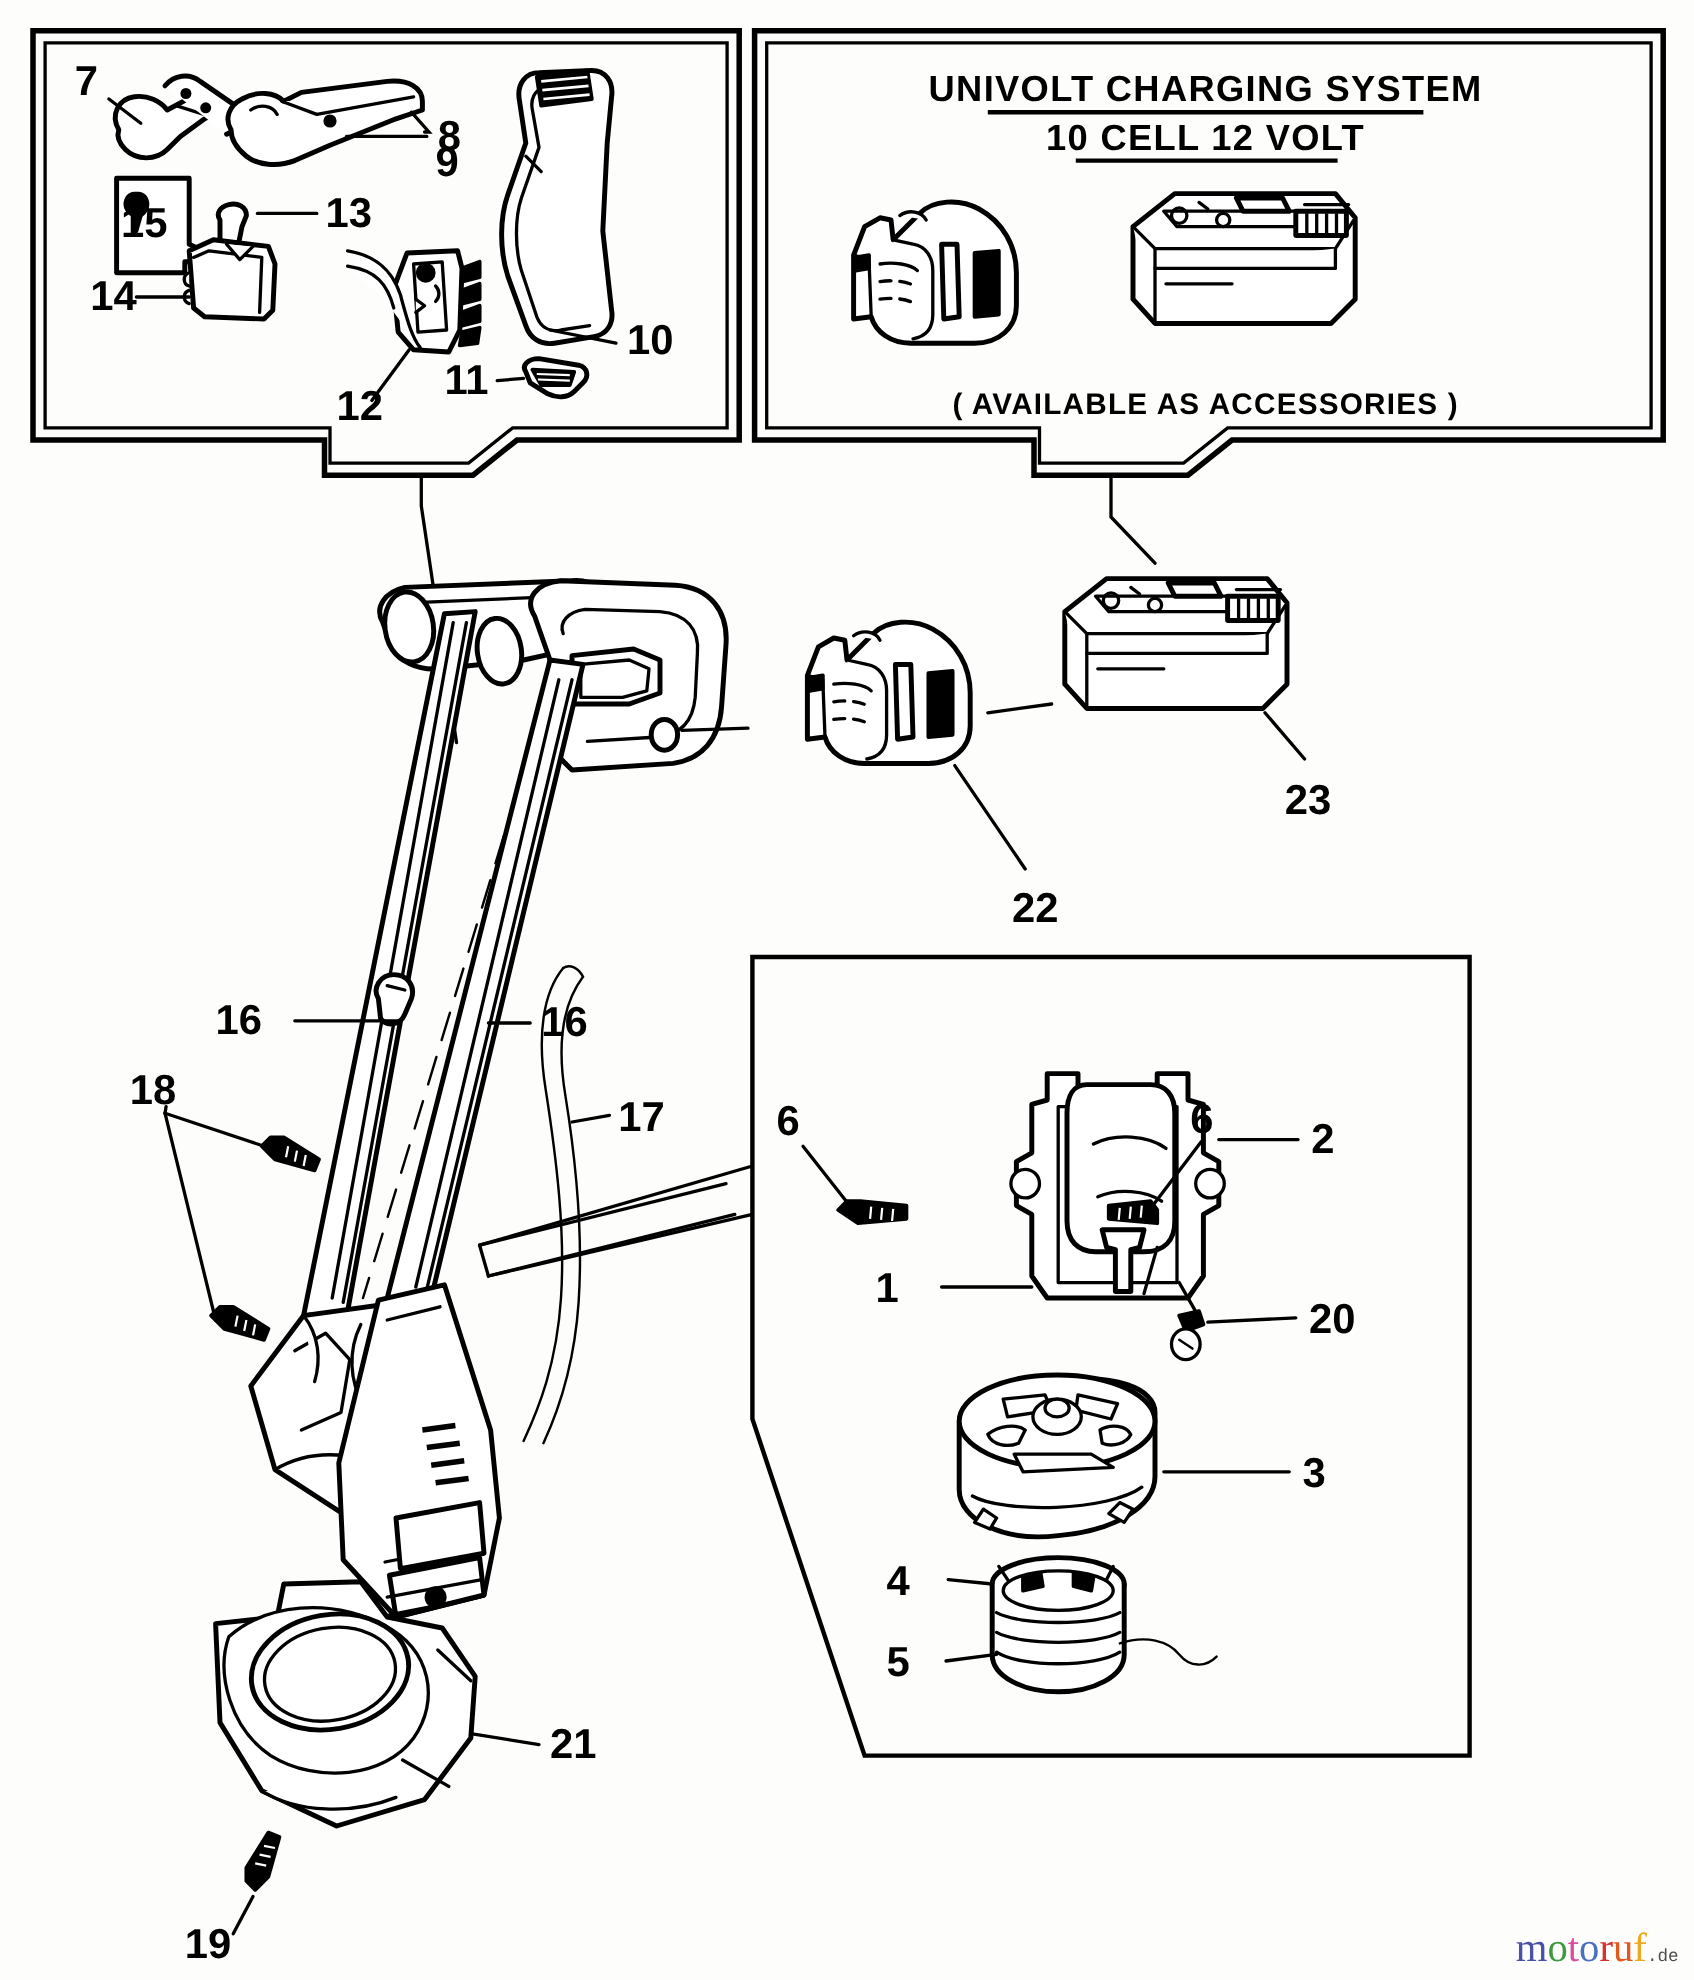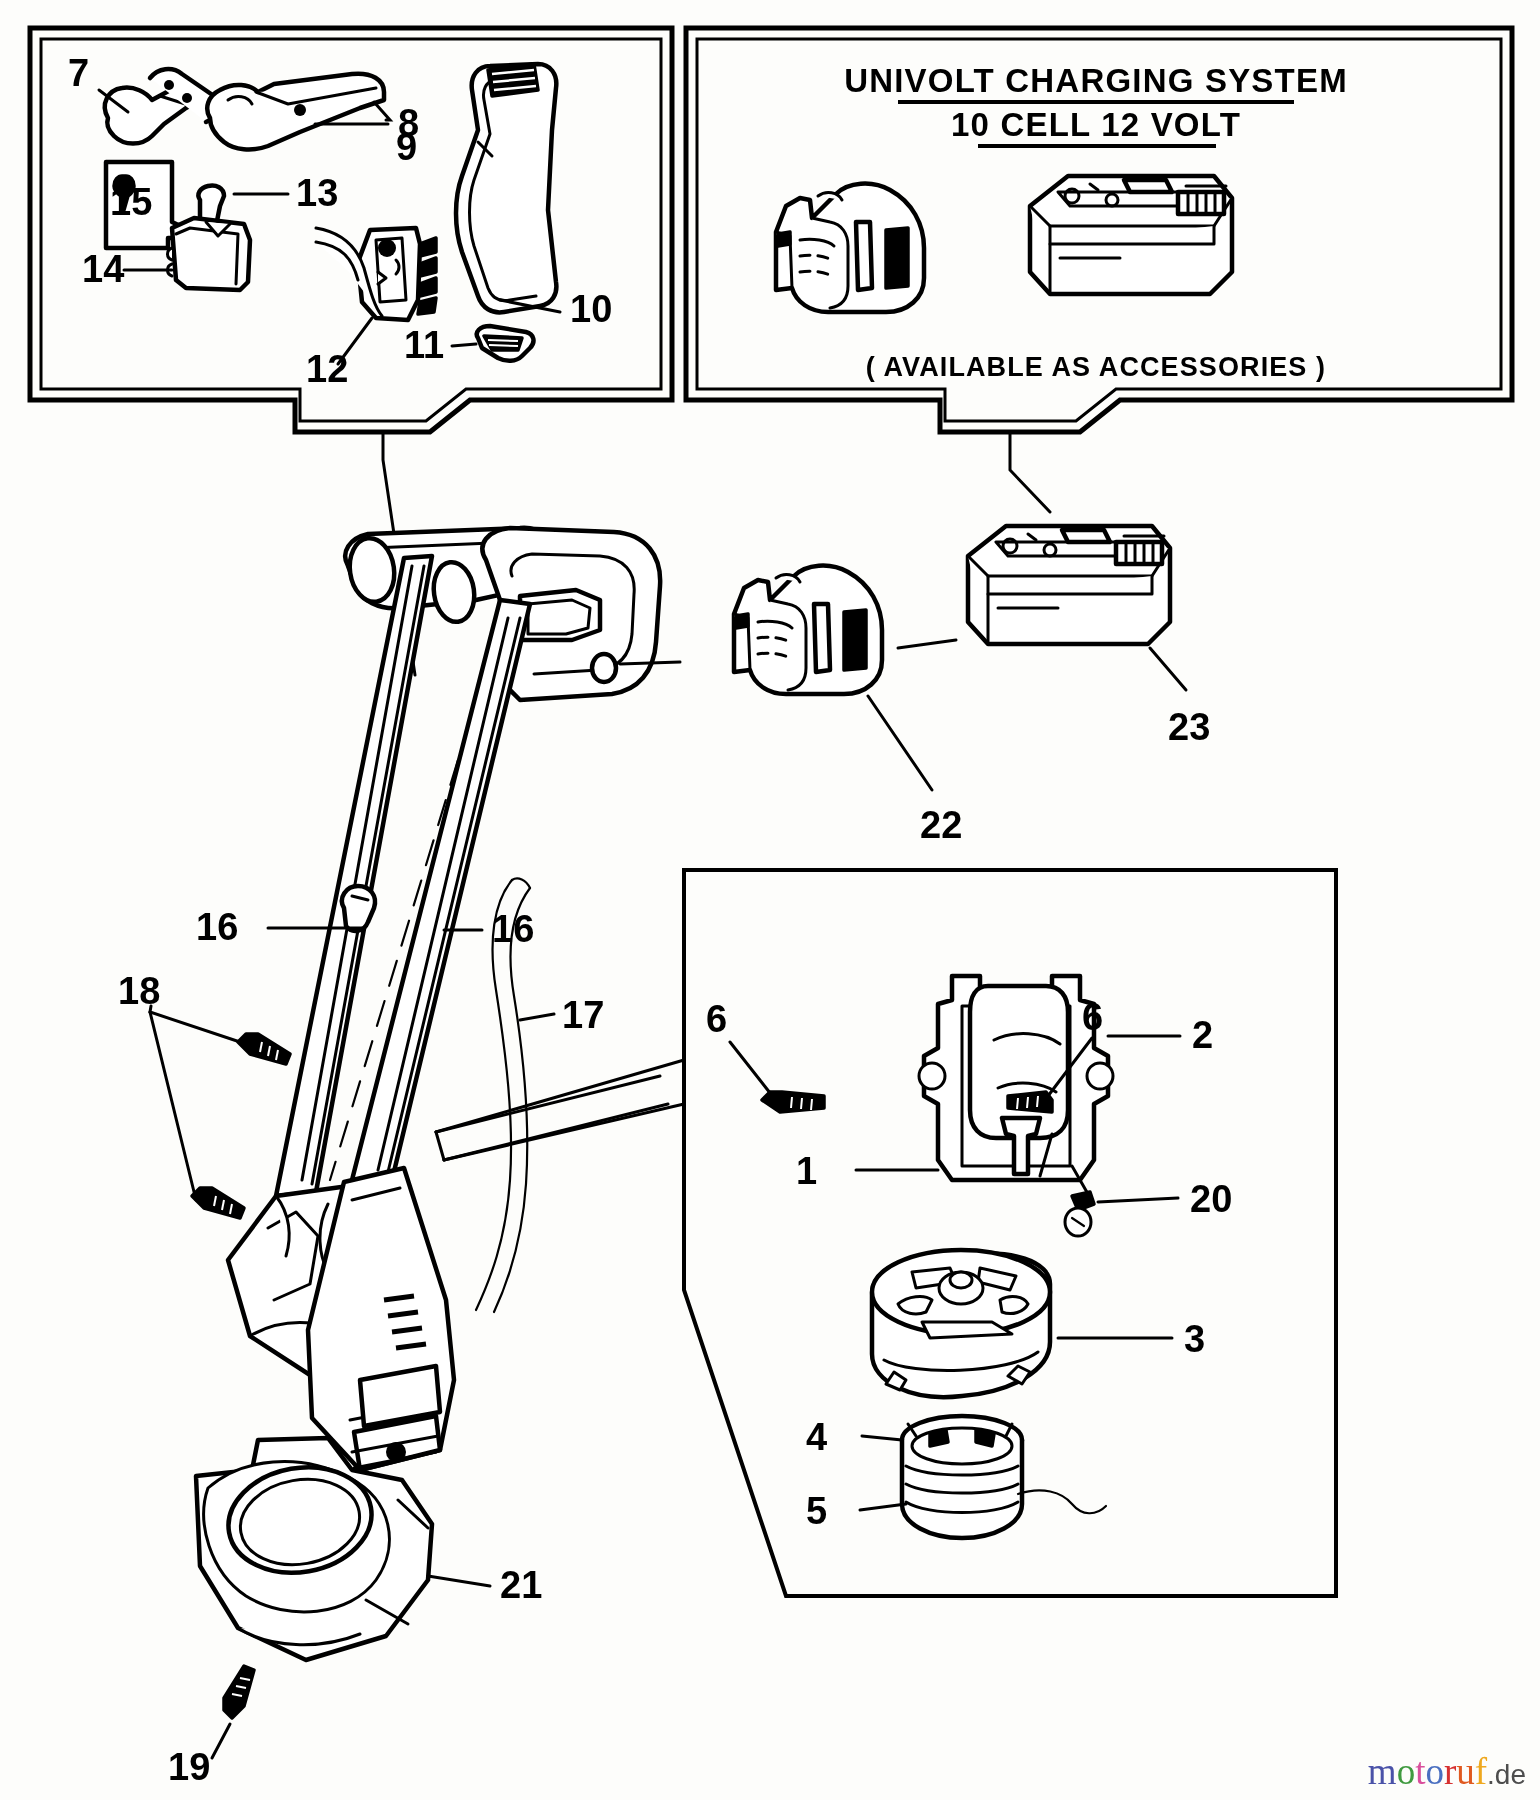--- a/index.html
+++ b/index.html
@@ -57,21 +57,21 @@
   #watermark {
     position: absolute;
     right: 14px;
     bottom: 10px;
     font-family: "Liberation Serif", serif;
     font-size: 37px;
     letter-spacing: 0px;
     white-space: nowrap;
     line-height: 1;
   }
-  #watermark .sfx { font-size: 28px; color: #4d4d4d; font-family: Liberation Sans, sans-serif; }
+  #watermark .sfx { font-size: 16px; color: #4d4d4d; font-family: Liberation Mono, monospace; }
 </style>
 </head>
 <body>
 
 <div id="page">
 
   <svg id="diagram" viewBox="0 0 1540 1800" xmlns="http://www.w3.org/2000/svg">
 
     <g>
       <path class="boxframe" d="M 30 28 L 672 28 L 672 400 L 470 400 L 430 432 L 295 432 L 295 400 L 30 400 Z"></path>

